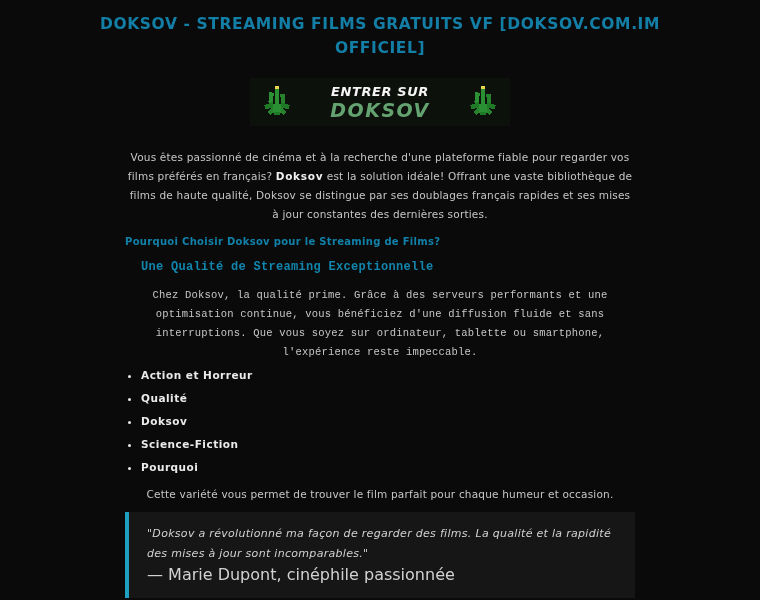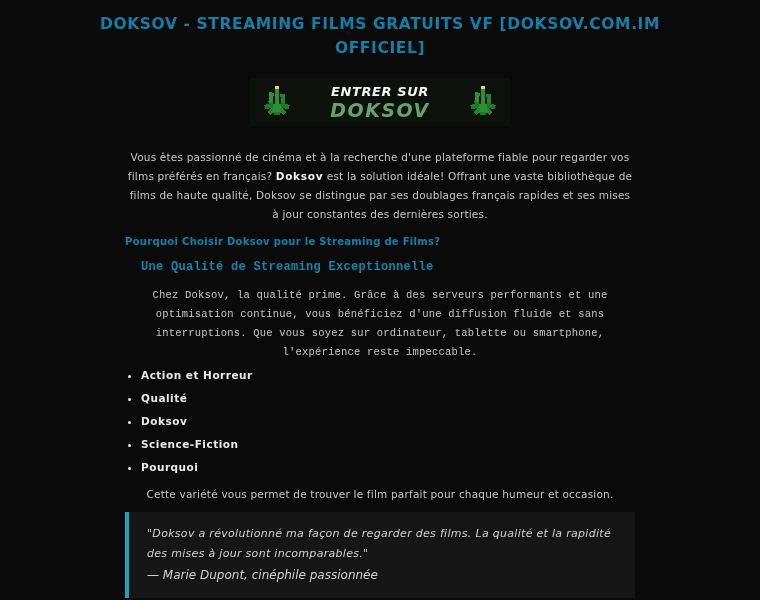--- a/index.html
+++ b/index.html
@@ -134,22 +134,21 @@
     display: block;
     color: #d2d2d2;
     font-style: italic;
     font-size: 11px;
     line-height: 20px;
     letter-spacing: 0.3px;
   }
   .quote-attribution {
     display: block;
     color: #d2d2d2;
-    font-style: italic;
-    font-size: 12px;
+    font-size: 16px;
     line-height: 20px;
     margin-top: 1px;
   }
 </style>
 </head>
 <body>
 
 <div class="page">
 
   <h1 class="page-title">DOKSOV - STREAMING FILMS GRATUITS VF [DOKSOV.COM.IM OFFICIEL]</h1>

